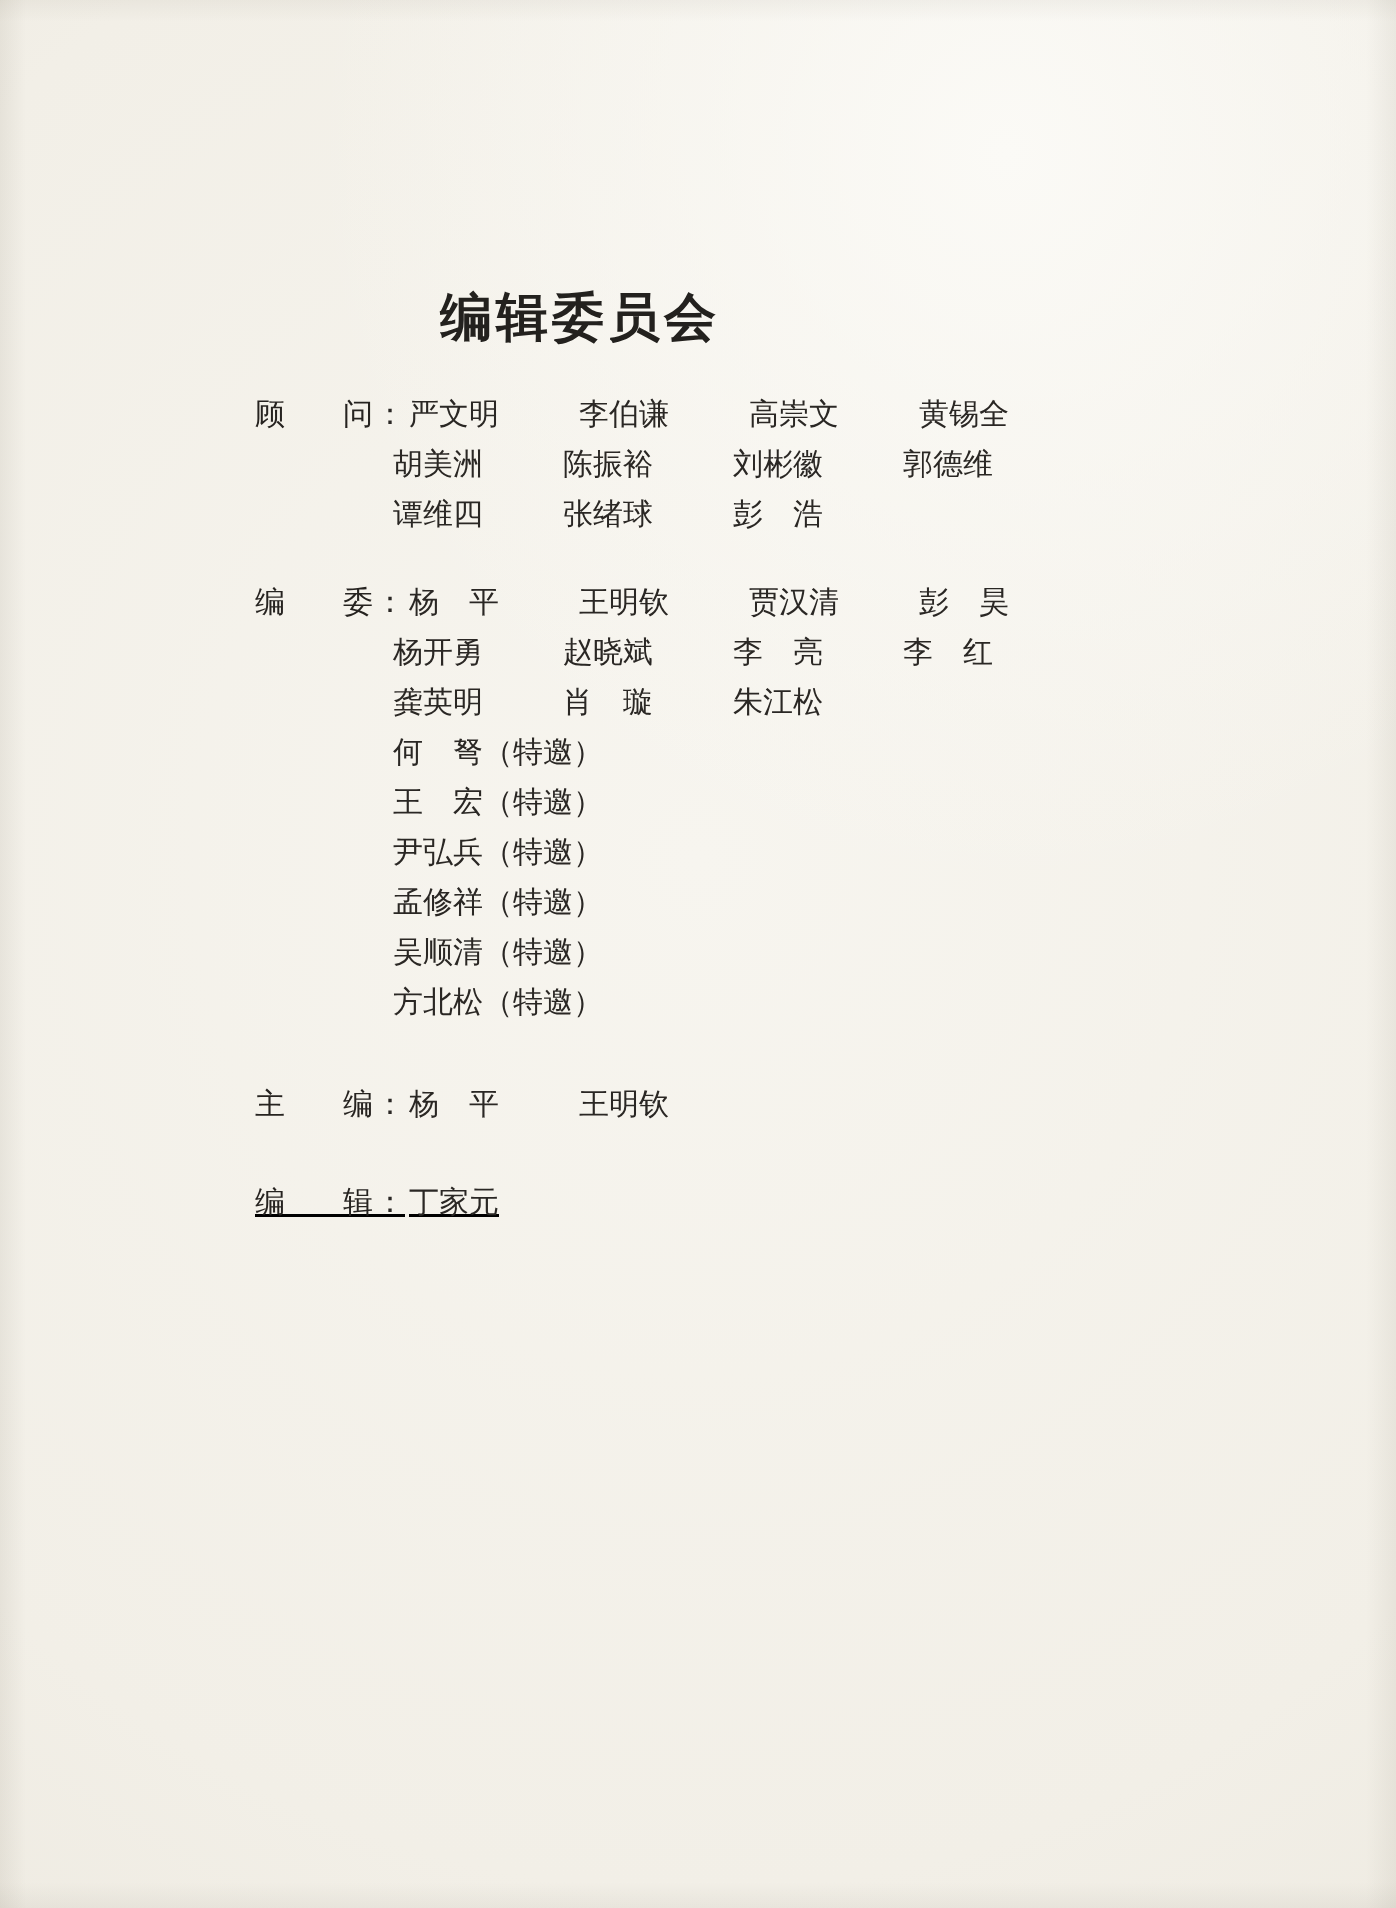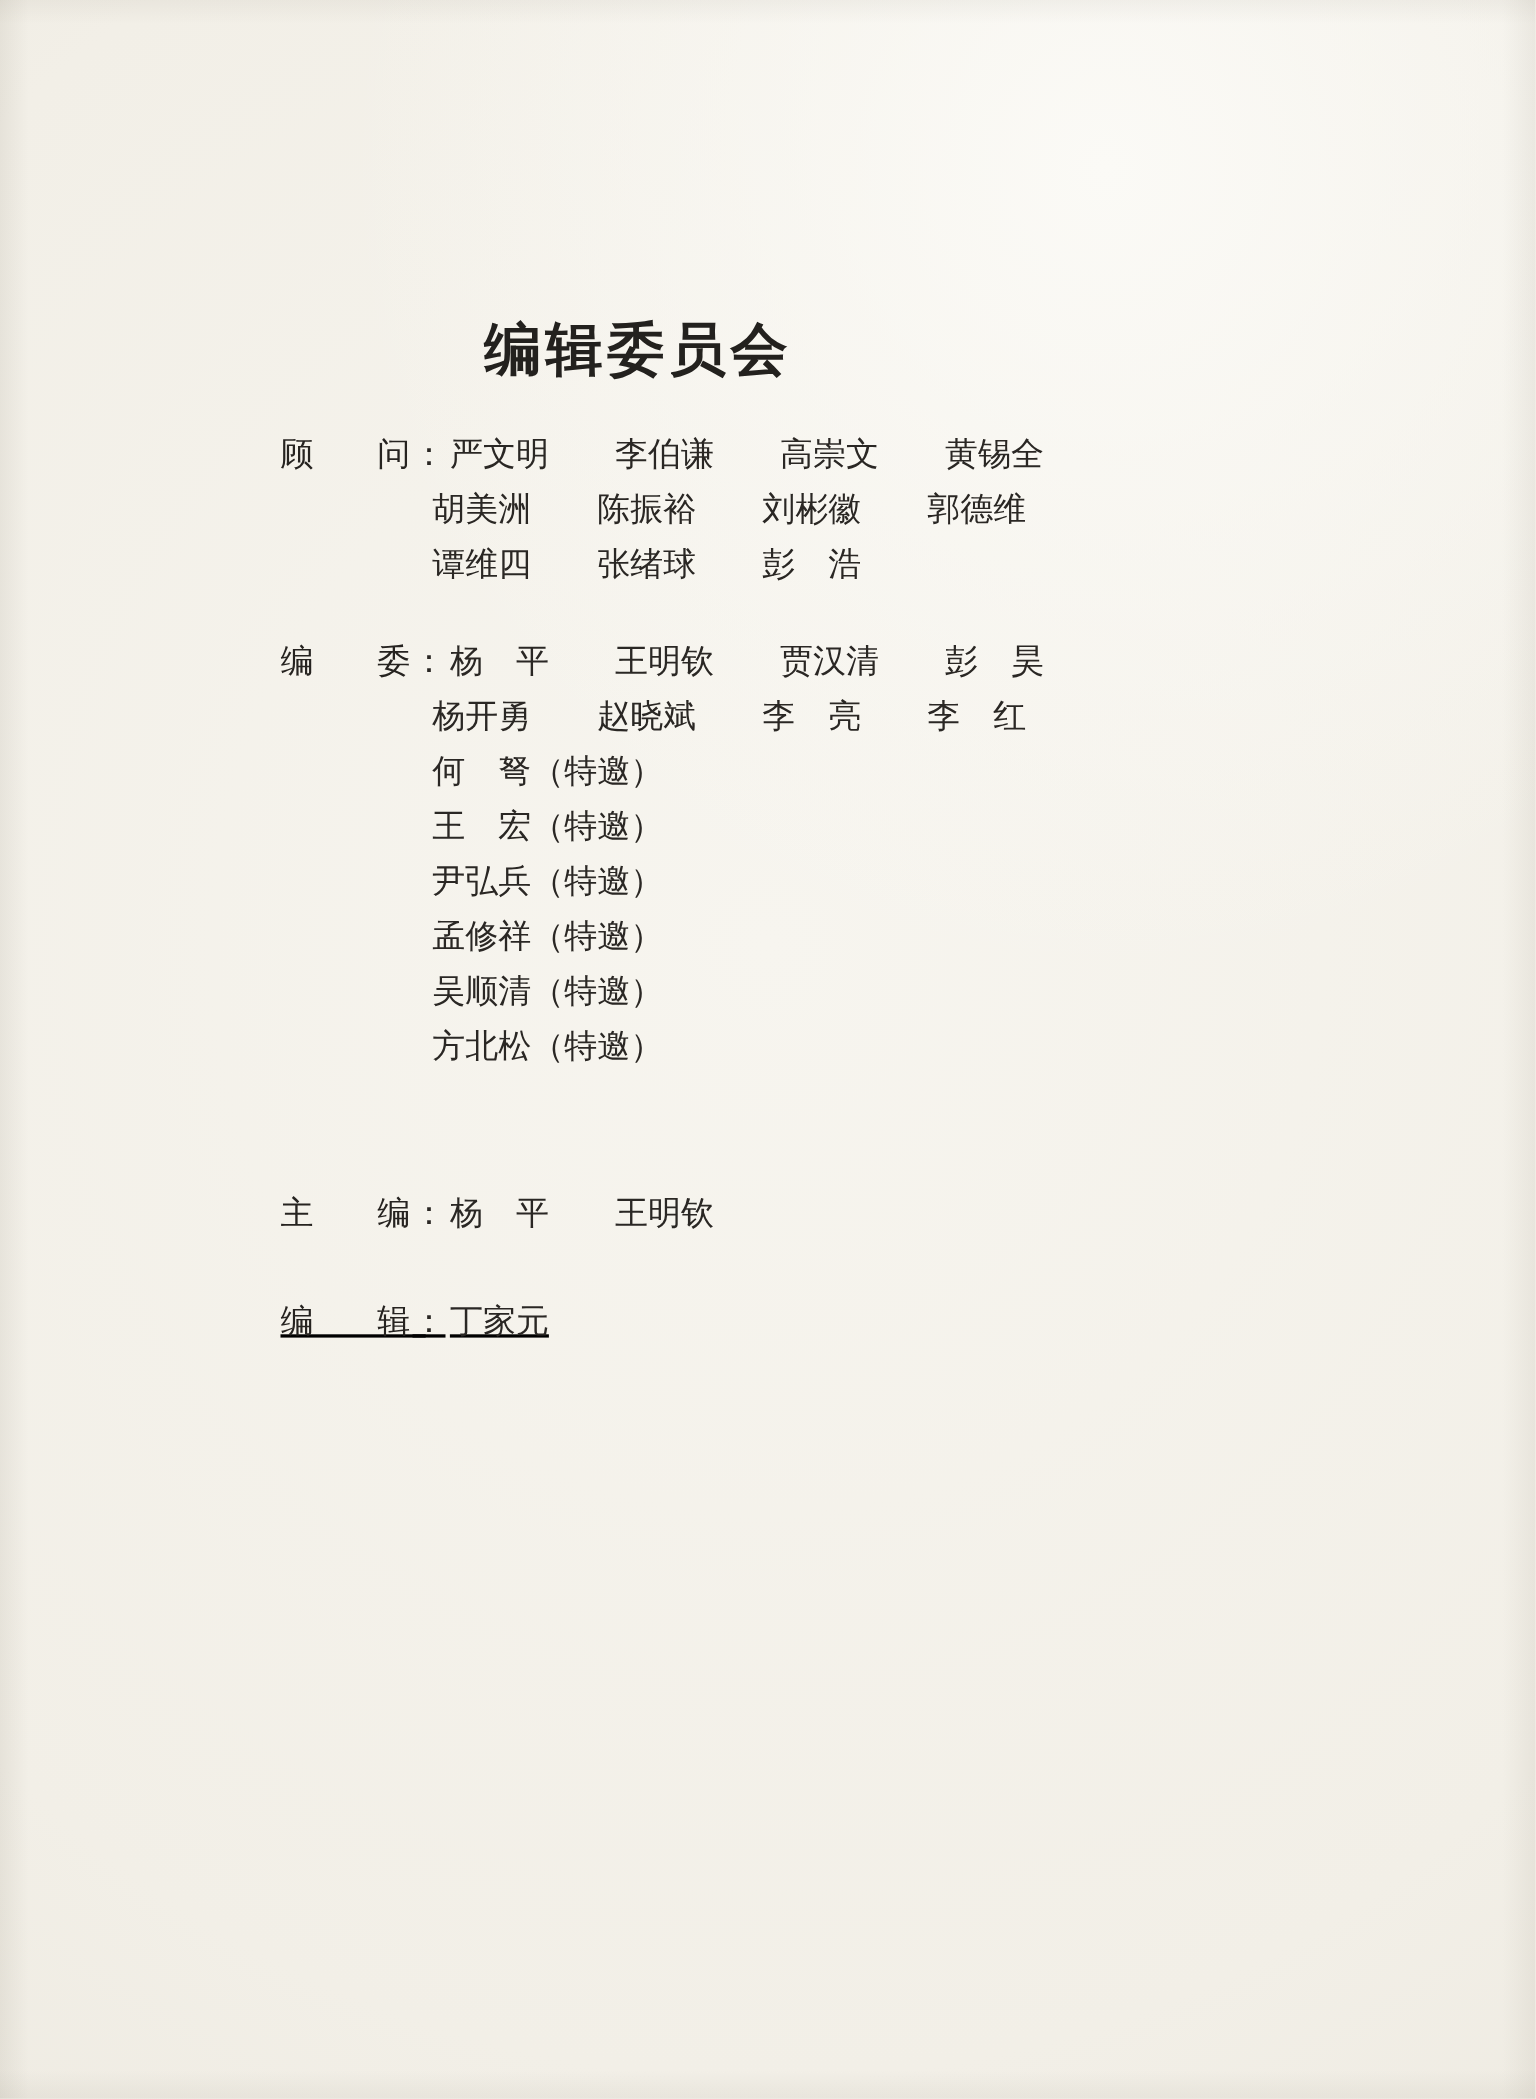--- a/index.html
+++ b/index.html
@@ -84,20 +84,21 @@
     width: 120px;
     flex: 0 0 120px;
   }
   .colon-spacer {
     flex: 0 0 auto;
     width: 18px;
   }
 
   .names {
     display: flex;
+    gap: 20px;
   }
   .name {
     width: 150px;
     flex: 0 0 150px;
     display: flex;
     justify-content: space-between;
     letter-spacing: 0;
   }
   .name.wide {
     width: 210px;
@@ -170,20 +171,29 @@
     <div class="row">
       <span class="label-spacer"></span>
       <span class="colon-spacer"></span>
       <span class="names">
         <span class="name">杨开勇</span>
         <span class="name">赵晓斌</span>
         <span class="name">李　亮</span>
         <span class="name">李　红</span>
       </span>
     </div>
+    <div class="row">
+      <span class="label-spacer"></span>
+      <span class="colon-spacer"></span>
+      <span class="names">
+        <span class="name">龚英明</span>
+        <span class="name">肖　璇</span>
+        <span class="name">朱江松</span>
+      </span>
+    </div>
     <div class="row invited">
       <span class="label-spacer"></span>
       <span class="colon-spacer"></span>
       <span class="names">
         <span class="name wide">何　弩（特邀）</span>
       </span>
     </div>
     <div class="row invited">
       <span class="label-spacer"></span>
       <span class="colon-spacer"></span>

